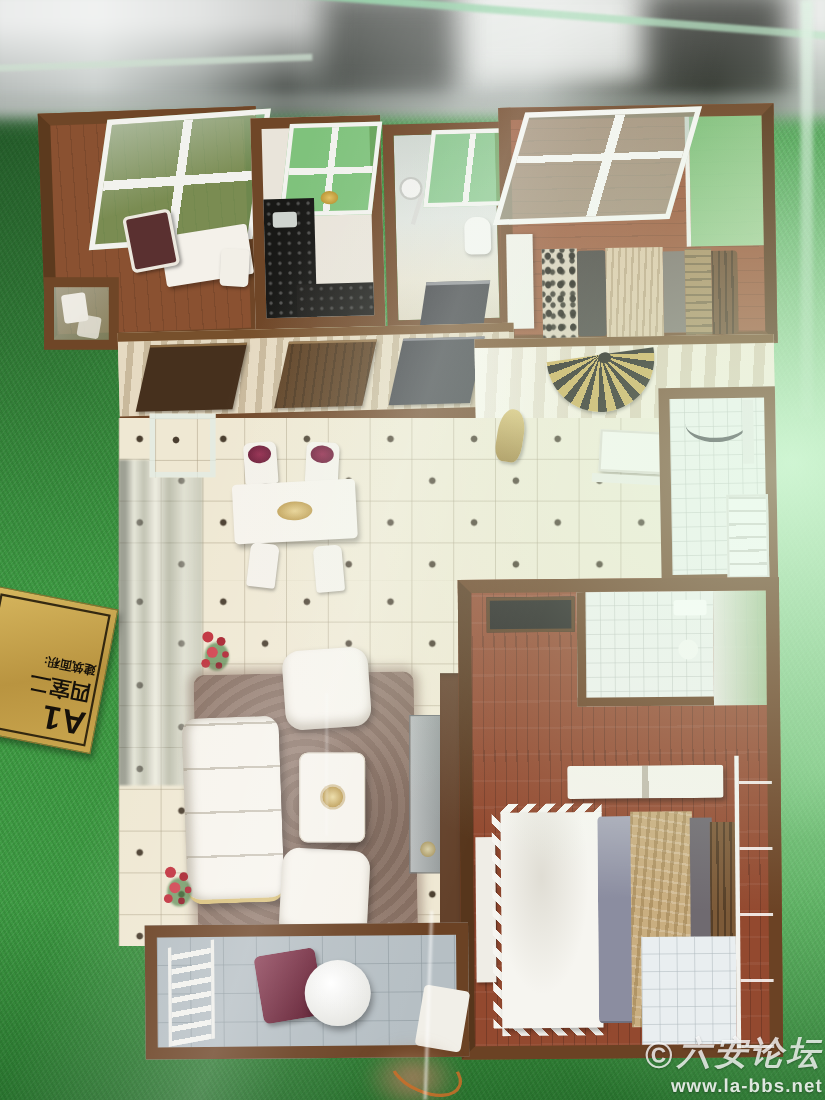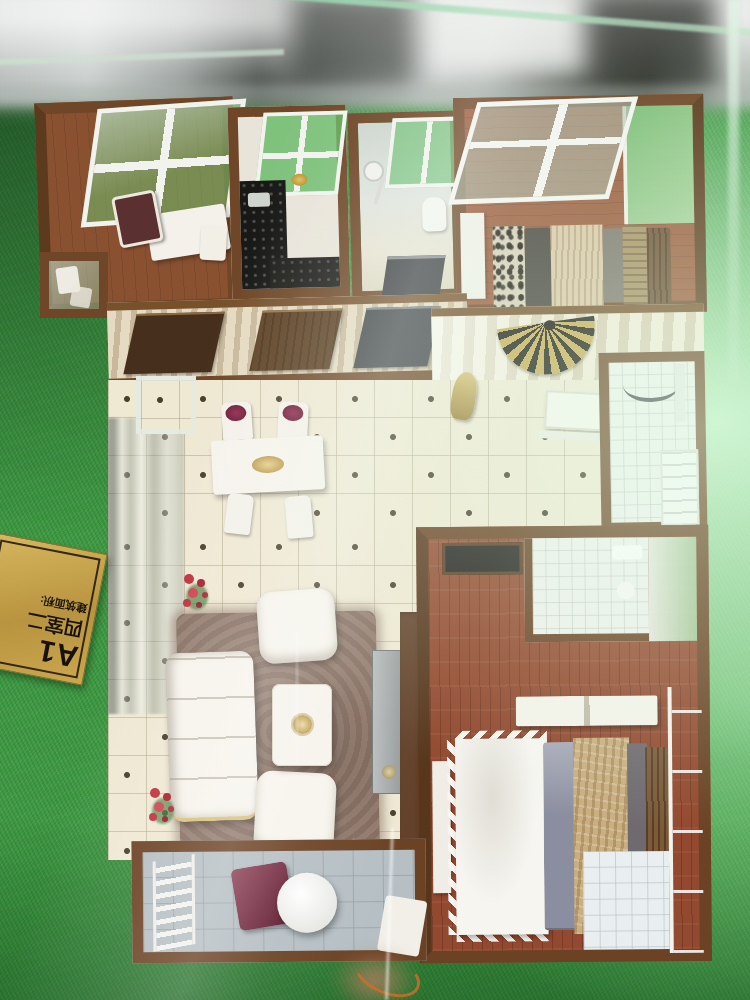--- a/index.html
+++ b/index.html
@@ -488,14 +488,20 @@
     </div>
   </div>
 
   <div class="abs finger-blur"></div>
   <div class="abs cable"></div>
   <div class="abs refl-line1"></div>
   <div class="abs refl-line2"></div>
   <div class="abs glare-diag"></div>
   <div class="abs glare-right"></div>
 
+  <div class="abs wm">
+    <div class="wm-top">
+      <span class="wm-copy">©</span><span>六安论坛</span>
+    </div>
+    <div class="wm-url">www.la-bbs.net</div>
+  </div>
 
 </div>
 
 </body></html>

